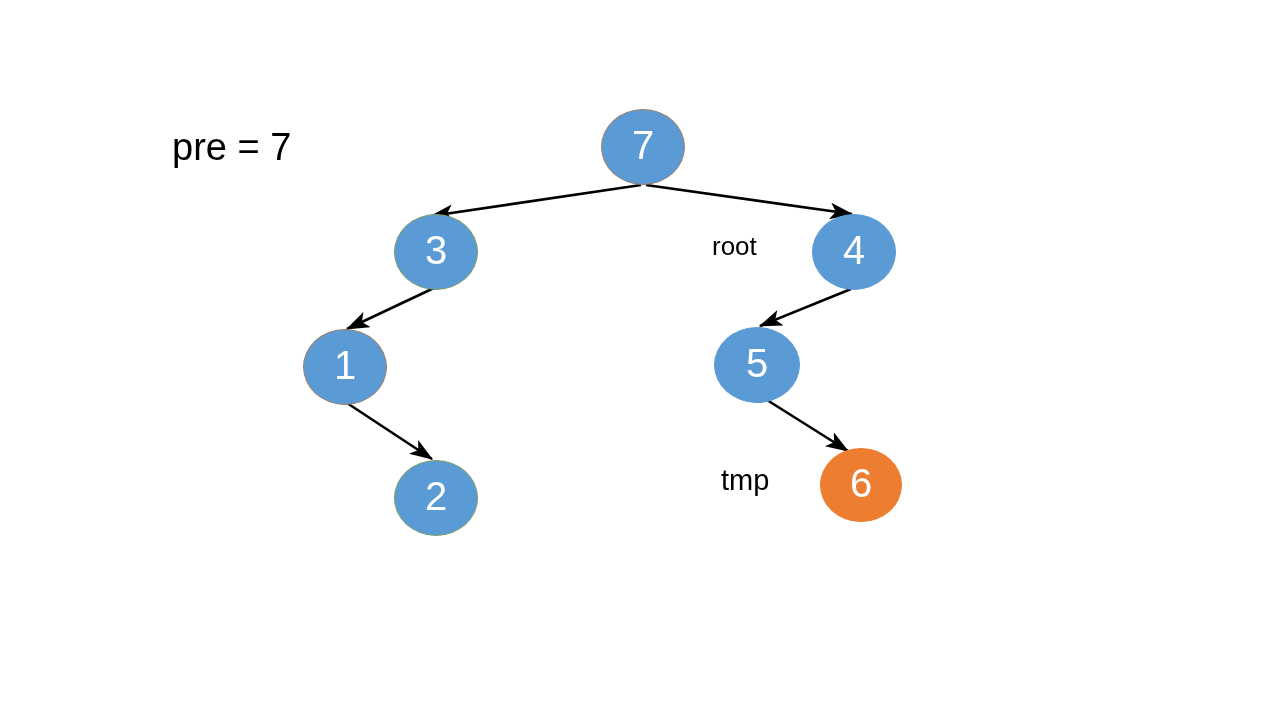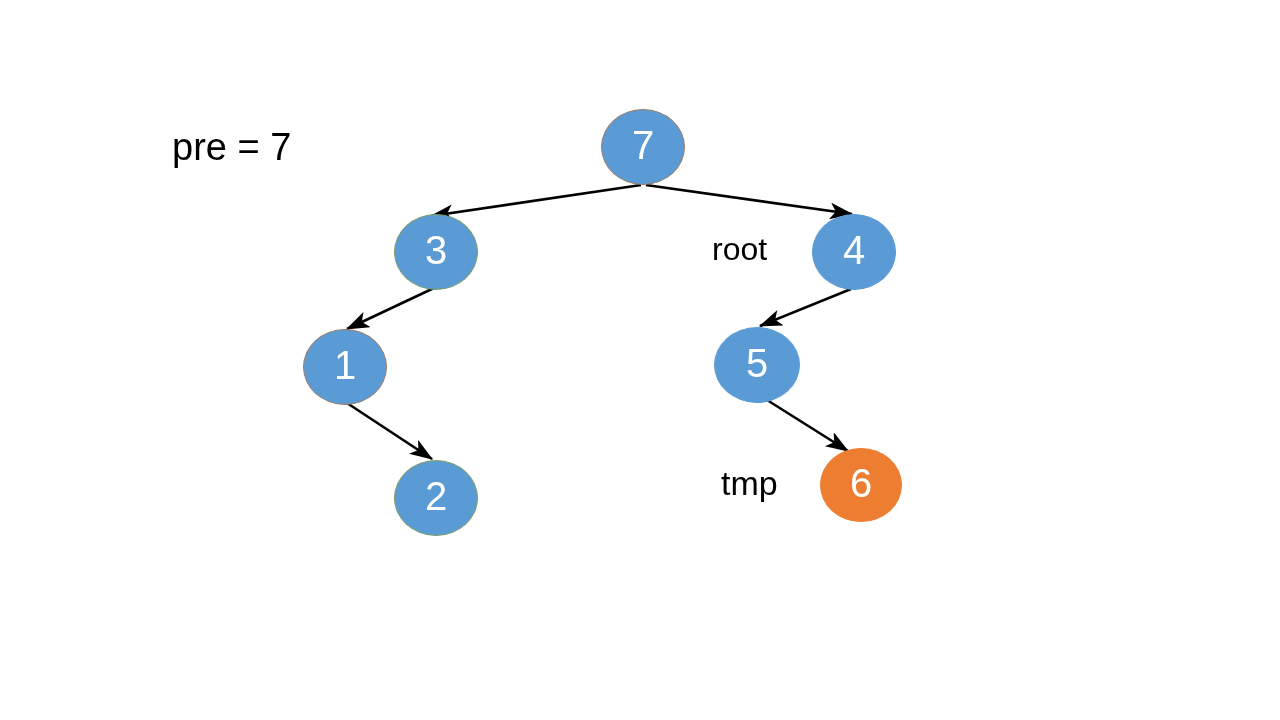--- a/index.html
+++ b/index.html
@@ -92,17 +92,17 @@
       </div>
       <div class="node" style="left: 394px; top: 460px; width: 84px; height: 76px; background: rgb(91, 155, 213); border: 1.5px solid rgb(126, 158, 99); color: rgb(255, 255, 255); font-size: 40px;">
         <span class="node-label">2</span>
       </div>
       <div class="node" style="left: 820px; top: 448px; width: 82px; height: 74px; background: rgb(237, 125, 49); border: 1.5px solid rgb(237, 125, 49); color: rgb(255, 255, 255); font-size: 40px;">
         <span class="node-label">6</span>
       </div>
     </div>
   <div id="label-layer">
       <div class="free-label" style="left: 140px; top: 128px; font-size: 38px; color: rgb(0, 0, 0); margin-left: 32px;">pre = 7</div>
-      <div class="free-label" style="left: 712px; top: 233px; font-size: 32px; color: rgb(0, 0, 0); text-align: right;">root</div>
-      <div class="free-label" style="left: 721px; top: 466px; font-size: 34px; color: rgb(0, 0, 0);">tmp</div>
+      <div class="free-label" style="left: 712px; top: 233px; font-size: 26px; color: rgb(0, 0, 0); text-align: right;">root</div>
+      <div class="free-label" style="left: 721px; top: 466px; font-size: 29px; color: rgb(0, 0, 0);">tmp</div>
     </div>
 
 </div>
 
 </body></html>

